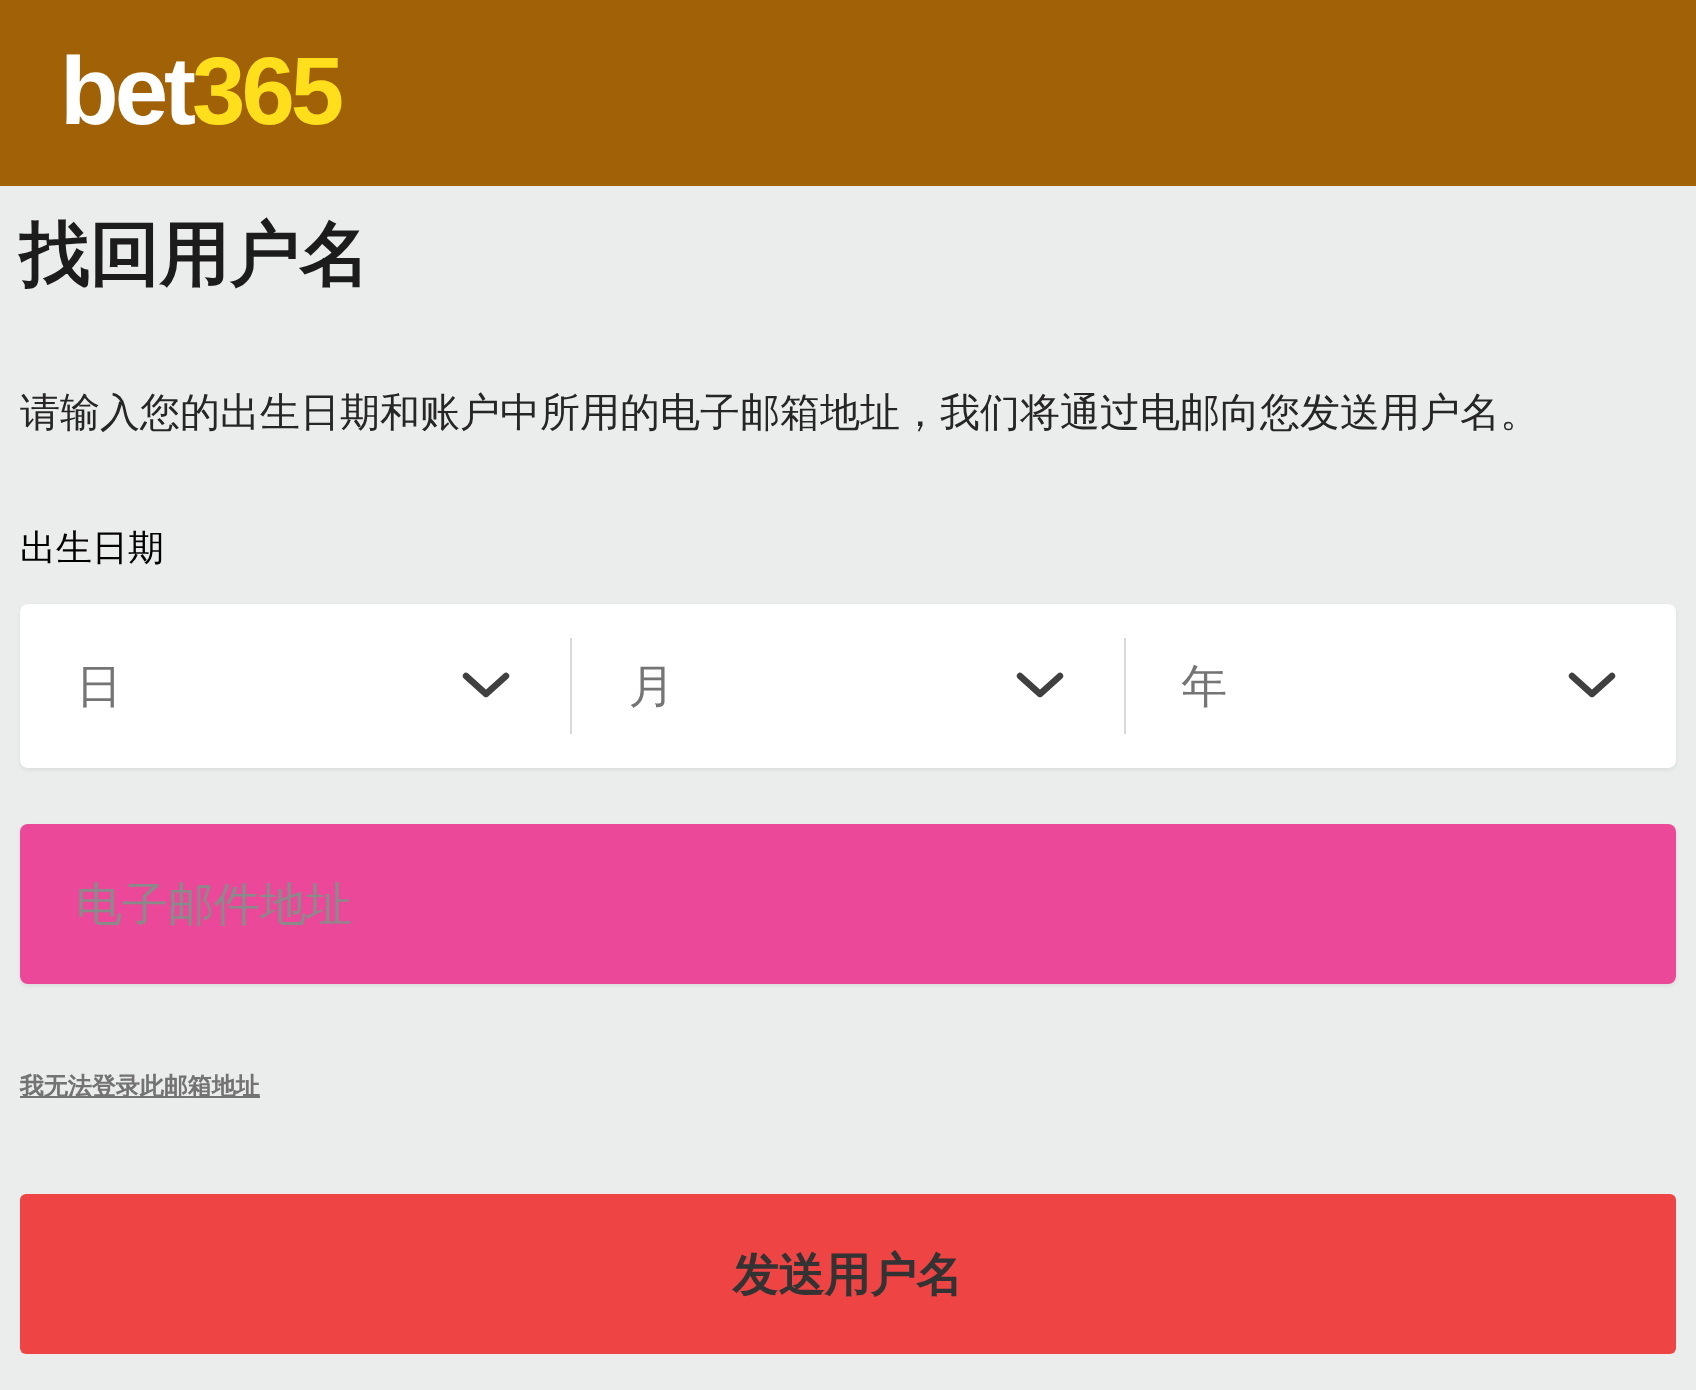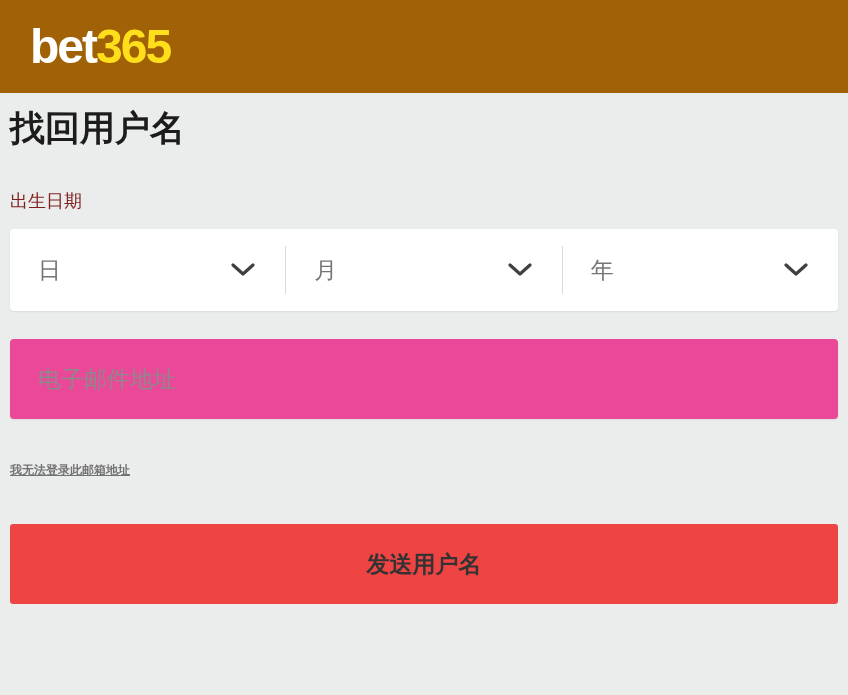--- a/index.html
+++ b/index.html
@@ -44,21 +44,21 @@
   .instruction {
     margin: 47px 0 0 0;
     font-size: 20px;
     line-height: 26px;
     color: #262626;
   }
 
   .dob-label {
     margin-top: 42px;
     font-size: 18px;
-    color: #7f1d1d;
+    color: #000000;
   }
 
   .dob-row {
     margin-top: 16px;
     height: 82px;
     background: #ffffff;
     border-radius: 4px;
     box-shadow: 0 1px 2px rgba(0,0,0,0.07);
     display: flex;
     align-items: stretch;
@@ -130,20 +130,21 @@
 </head>
 <body>
 
 <header class="app-header">
   <a class="logo"><span class="logo-bet">bet</span><span class="logo-365">365</span></a>
 </header>
 
 <main class="main">
   <h1 class="page-title">找回用户名</h1>
 
+  <p class="instruction">请输入您的出生日期和账户中所用的电子邮箱地址，我们将通过电邮向您发送用户名。</p>
 
   <div class="dob-label">出生日期</div>
 
   <div class="dob-row">
     <div class="dob-select">
       <span class="dob-value">日</span>
       <span class="chev">
         <svg width="24" height="14" viewBox="0 0 24 14">
             <polyline points="2,2 12,11 22,2" fill="none" stroke="#404040" stroke-width="3.2" stroke-linecap="round" stroke-linejoin="round"></polyline>
           </svg>

